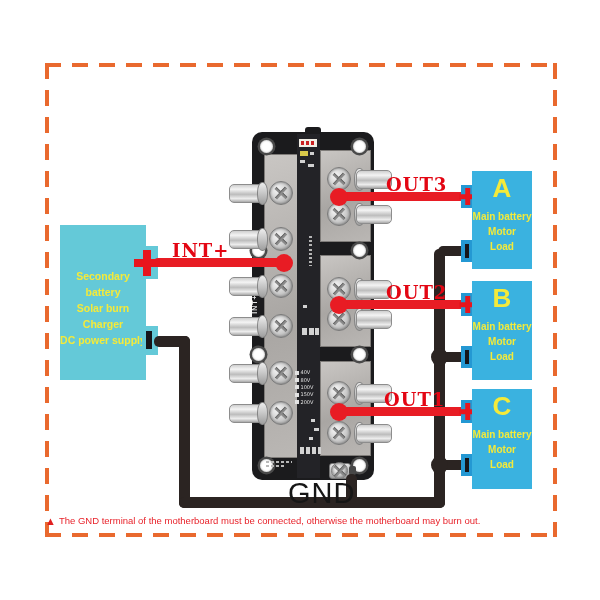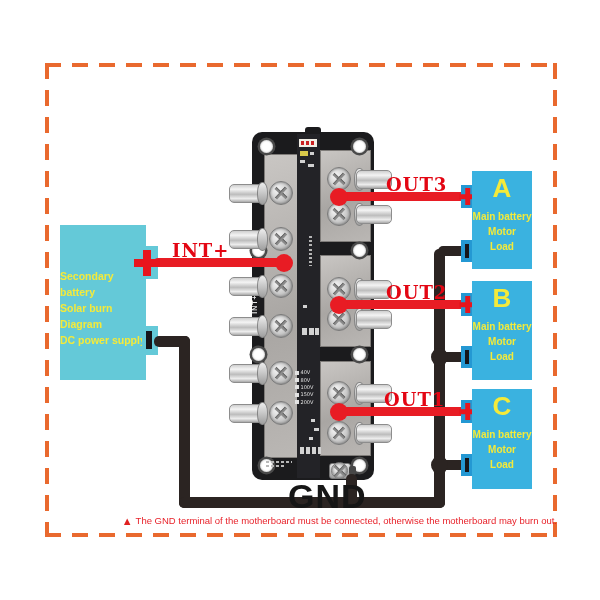--- a/index.html
+++ b/index.html
@@ -9,21 +9,21 @@
   
   .dash-h{position:absolute;height:4px;background:repeating-linear-gradient(90deg,#e9692e 0 16px,transparent 16px 27px);}
   .dash-v{position:absolute;width:4px;background:repeating-linear-gradient(180deg,#e9692e 0 16px,transparent 16px 27px);}
 
   
   .title{position:absolute;left:45px;top:84px;width:512px;text-align:center;
          font-size:18px;font-weight:bold;color:#29b2e8;letter-spacing:-0.2px;}
 
   
   .srcbox{position:absolute;left:60px;top:225px;width:86px;height:155px;background:#64c9d8;}
-  .srcbox .lines{position:absolute;left:0;top:43px;width:86px;text-align:left;
+  .srcbox .lines{position:absolute;left:0;top:43px;width:86px;text-align:center;
                  font-size:10.5px;font-weight:bold;color:#f4ea3a;line-height:16px;}
   .loadbox{position:absolute;left:472px;width:60px;background:#3ab2e0;}
   .loadbox .letter{margin-top:3px;text-align:center;font-size:26px;font-weight:bold;color:#f4ea3a;line-height:28px;}
   .loadbox .lines{margin-top:7px;text-align:center;font-size:10px;font-weight:bold;color:#f4ea3a;line-height:15px;}
 
   .tab{position:absolute;background:#2498d3;}
   .srctab{position:absolute;background:#64c9d8;}
   .plus{position:absolute;}
   .plus::before{content:"";position:absolute;left:0;top:50%;transform:translateY(-50%);width:100%;height:var(--t);background:#e8151d;}
   .plus::after{content:"";position:absolute;top:0;left:50%;transform:translateX(-50%);height:100%;width:var(--t);background:#e8151d;}
@@ -72,42 +72,42 @@
 
   
   .wr{position:absolute;background:#e81c24;border-radius:4px;}
   .wb{position:absolute;background:#2b2422;border-radius:5px;}
   .dot-r{position:absolute;width:18px;height:18px;border-radius:50%;background:#e81c24;}
   .dot-b{position:absolute;width:17px;height:18px;border-radius:50%;background:#2b2422;}
 
   
   .rlabel{position:absolute;font-family:"DejaVu Serif","Liberation Serif",serif;font-weight:bold;
           color:#e30613;font-size:18px;letter-spacing:1px;}
-  .gndlabel{position:absolute;left:288px;top:477px;font-size:34px;font-weight:bold;color:#161616;letter-spacing:1px;}
-
-  .warning{position:absolute;left:45px;top:515px;width:512px;text-align:right;font-size:9.5px;color:#e8232b;}
+  .gndlabel{position:absolute;left:288px;top:477px;font-size:29px;font-weight:normal;color:#161616;letter-spacing:1px;}
+
+  .warning{position:absolute;left:45px;top:515px;width:512px;text-align:left;font-size:9.5px;color:#e8232b;}
   .warning .tri{font-size:11px;margin-right:3px;vertical-align:-1px;color:#e02020;}
 </style>
 </head>
 <body>
 
 <div id="canvas">
 
   <div class="dash-h" style="left:45px;top:63px;width:512px;"></div>
   <div class="dash-h" style="left:45px;top:533px;width:512px;"></div>
   <div class="dash-v" style="left:45px;top:63px;height:474px;"></div>
   <div class="dash-v" style="left:553px;top:63px;height:474px;"></div>
 
 
   <div class="srcbox"></div>
   <div class="srcbox" style="background:none;">
     <div class="lines">
       <div>Secondary battery</div>
       <div>Solar burn</div>
-      <div>Diagram</div>
+      <div>Charger</div>
       <div>DC power supply</div>
     </div>
   </div>
   <div class="srctab" style="left:142px;top:246px;width:16px;height:33px;"></div>
   <div class="srctab" style="left:142px;top:326px;width:16px;height:29px;"></div>
   <div class="vbar" style="left:146px;top:331px;width:6px;height:18px;"></div>
 
   <div class="notch"></div>
   <div class="pcb"></div>
   <div class="plate" style="left:264px;top:154px;width:33px;height:302px;"></div>

